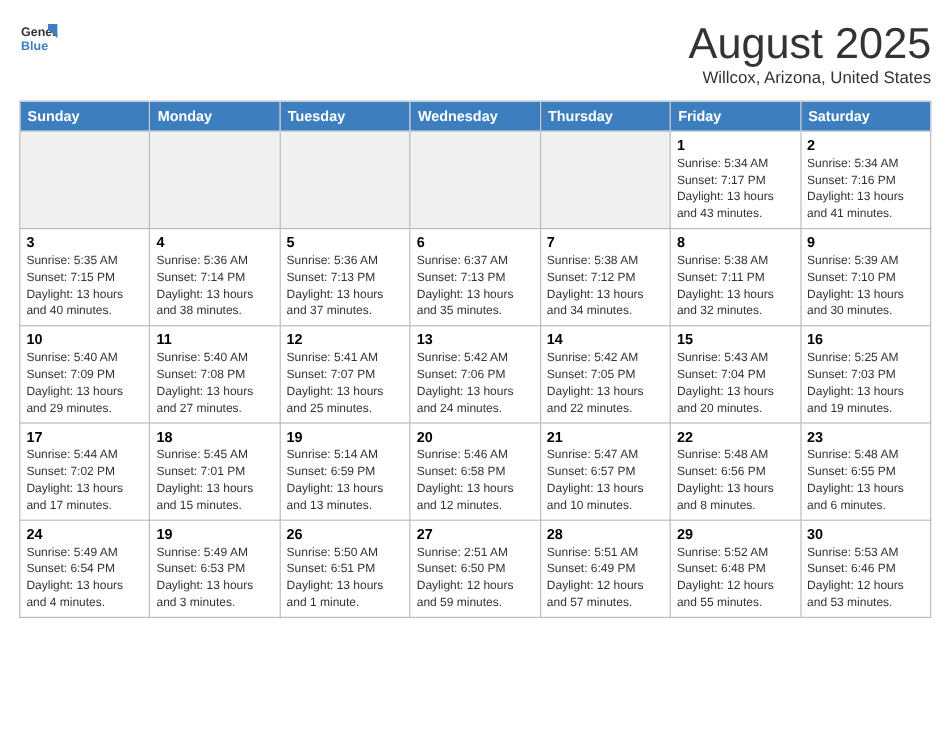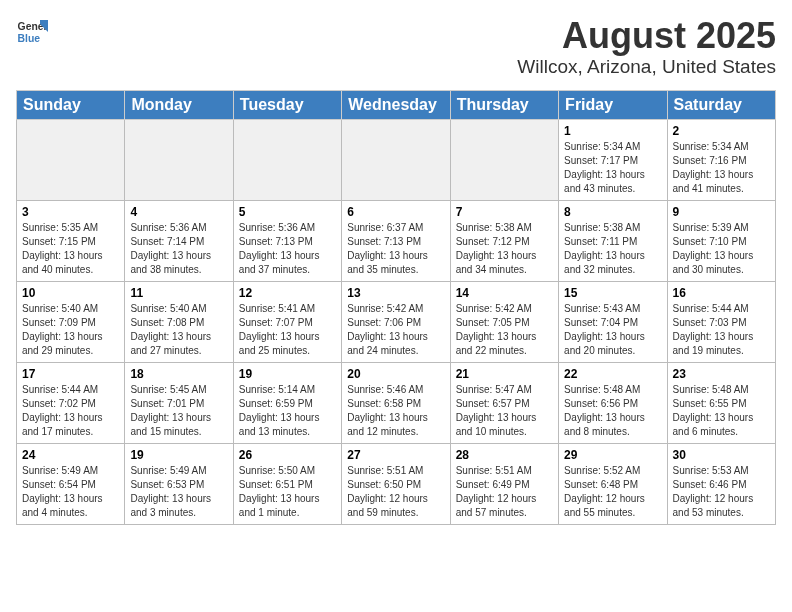--- a/index.html
+++ b/index.html
@@ -23,41 +23,41 @@
     }
     .logo-icon {
       width: 32px;
       height: 32px;
     }
     .title-section {
       text-align: right;
     }
     .calendar-title {
       font-size: 36px;
-      font-weight: bold;
+      font-weight: normal;
       color: #333;
       line-height: 1.1;
     }
     .calendar-subtitle {
-      font-size: 19px;
+      font-size: 14px;
       color: #333;
     }
     table {
       width: 100%;
       border-collapse: collapse;
       font-size: 10.5px;
     }
     thead tr th {
       background-color: #3d7ebf;
       color: #fff;
       font-weight: bold;
       text-align: left;
       padding: 5px 6px;
       border: 1px solid #ccc;
-      font-size: 16px;
+      font-size: 12px;
     }
     td {
       border: 1px solid #bbb;
       vertical-align: top;
       padding: 4px 5px;
       width: calc(100% / 7);
       min-height: 80px;
       background: #fff;
     }
     td.empty {
@@ -200,21 +200,21 @@
 Daylight: 13 hours and 22 minutes.</div>
         </td>
         <td>
           <span class="day-number">15</span>
           <div class="day-info">Sunrise: 5:43 AM
 Sunset: 7:04 PM
 Daylight: 13 hours and 20 minutes.</div>
         </td>
         <td>
           <span class="day-number">16</span>
-          <div class="day-info">Sunrise: 5:44 AM
+          <div class="day-info">Sunrise: 5:25 AM
 Sunset: 7:03 PM
 Daylight: 13 hours and 19 minutes.</div>
         </td>
       </tr>
       <tr>
         <td>
           <span class="day-number">17</span>
           <div class="day-info">Sunrise: 5:44 AM
 Sunset: 7:02 PM
 Daylight: 13 hours and 17 minutes.</div>
@@ -270,21 +270,21 @@
 Daylight: 13 hours and 3 minutes.</div>
         </td>
         <td>
           <span class="day-number">26</span>
           <div class="day-info">Sunrise: 5:50 AM
 Sunset: 6:51 PM
 Daylight: 13 hours and 1 minute.</div>
         </td>
         <td>
           <span class="day-number">27</span>
-          <div class="day-info">Sunrise: 5:51 AM
+          <div class="day-info">Sunrise: 2:51 AM
 Sunset: 6:50 PM
 Daylight: 12 hours and 59 minutes.</div>
         </td>
         <td>
           <span class="day-number">28</span>
           <div class="day-info">Sunrise: 5:51 AM
 Sunset: 6:49 PM
 Daylight: 12 hours and 57 minutes.</div>
         </td>
         <td>

